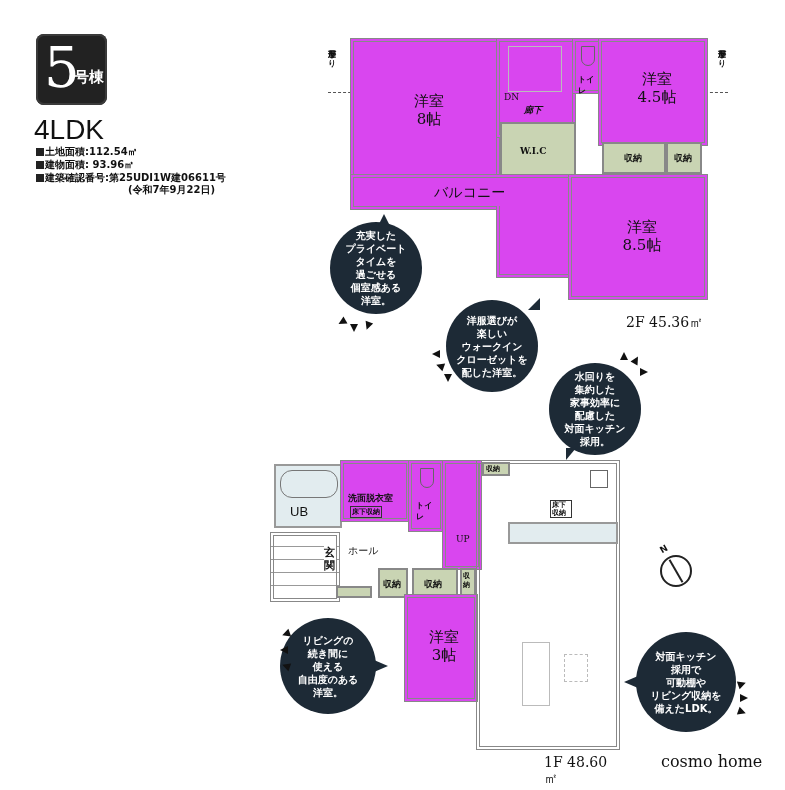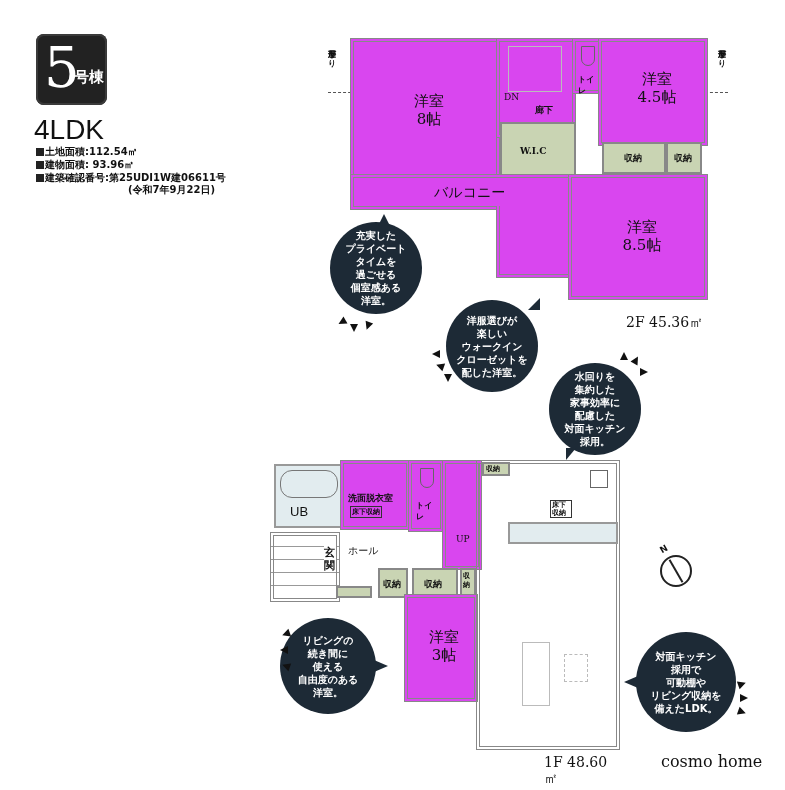--- a/index.html
+++ b/index.html
@@ -67,21 +67,21 @@
   <div class="abs wall" style="left:0; top:0; width:150px; height:140px;">
     <div class="label" style="position:absolute; left:40px; top:50px; width:70px;">
       <div>洋室</div>
       <div>8帖</div>
     </div>
   </div>
 
   <div class="abs wall" style="left:146px; top:0; width:80px; height:100px;">
     <div class="abs" style="left:8px; top:4px; width:52px; height:44px; border:1px solid #bbb;"></div>
     <div class="abs small" style="left:4px; top:50px; font-family:'DejaVu Serif',serif; font-weight:normal;">DN</div>
-    <div class="abs small" style="left:35px; top:62px;">廊下</div>
+    <div class="abs small" style="left:24px; top:62px;font-style:italic;">廊下</div>
   </div>
 
   <div class="abs wall" style="left:222px; top:0; width:30px; height:56px;">
     <div class="abs" style="left:5px; top:4px; width:12px; height:18px; border:1px solid #666; border-radius:0 0 7px 7px;"></div>
     <div class="abs small" style="left:2px; top:32px; font-size:8px;">トイレ</div>
   </div>
 
   <div class="abs green" style="left:150px; top:84px; width:76px; height:56px;">
     <div class="abs small" style="left:18px; top:22px; font-family:'DejaVu Serif',serif;">W.I.C</div>
   </div>
@@ -114,21 +114,21 @@
   <div class="abs area" style="left:276px; top:276px;text-align:right;">2F 45.36㎡</div>
 </div>
 
 <div class="abs" style="left:268px; top:458px; width:352px; height:290px;">
 
   <div class="abs bluegrey" style="left:6px; top:6px; width:68px; height:64px;padding-left:36px;">
     <div class="abs" style="left:4px; top:4px; width:56px; height:26px; border:1px solid #777; border-radius:12px;"></div>
     <div class="abs" style="left:14px; top:38px; font-family:'Liberation Sans',sans-serif; font-size:13px;">UB</div>
   </div>
 
-  <div class="abs wall" style="left:72px; top:2px; width:70px; height:70px;padding-left:36px;">
+  <div class="abs wall" style="left:72px; top:2px; width:70px; height:62px;padding-left:36px;">
     <div class="abs small" style="left:4px; top:28px;">洗面脱衣室</div>
     <div class="abs small" style="left:6px; top:42px; font-size:7px; border:1px solid #333; padding:0 1px;">床下収納</div>
   </div>
 
   <div class="abs wall" style="left:140px; top:2px; width:36px; height:72px;">
     <div class="abs" style="left:8px; top:4px; width:12px; height:18px; border:1px solid #666; border-radius:0 0 7px 7px;"></div>
     <div class="abs small" style="left:4px; top:36px; font-size:8px;">トイレ</div>
   </div>
 
   <div class="abs wall" style="left:2px; top:74px; width:70px; height:70px; background:repeating-linear-gradient(0deg,#fff 0 12px,#999 12px 13px),#fff;">

